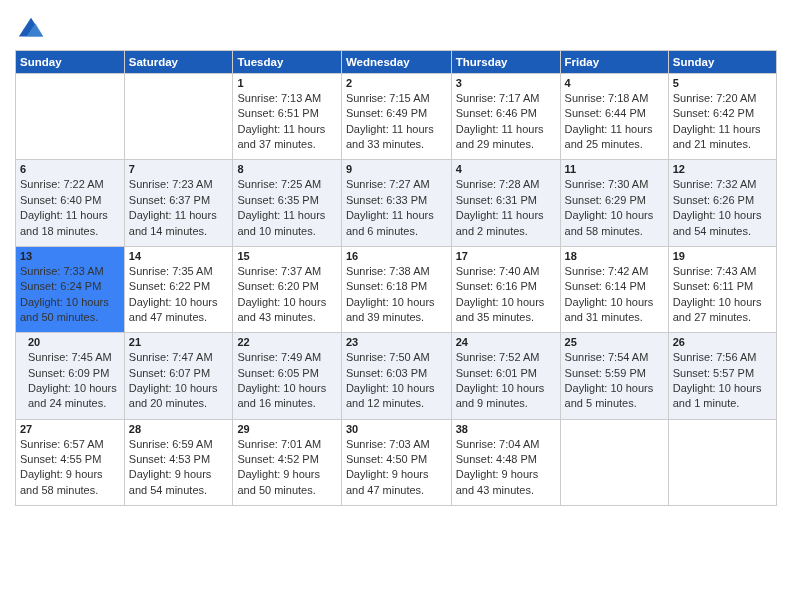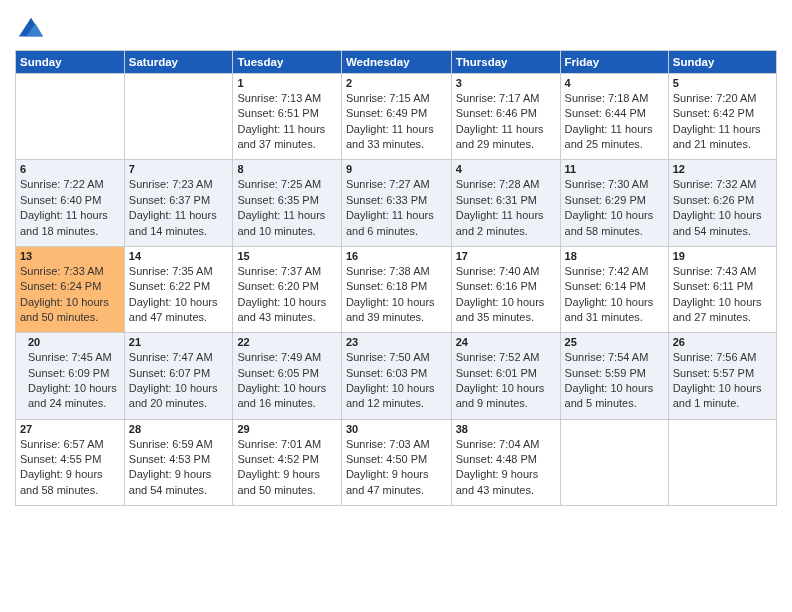--- a/index.html
+++ b/index.html
@@ -153,21 +153,21 @@
         <tr>
           <td style="background-color: rgb(238, 242, 248);"><span class="day-num">6</span><span class="cell-text">Sunrise: 7:22 AM<br>Sunset: 6:40 PM<br>Daylight: 11 hours and 18 minutes.</span></td>
           <td style="background-color: rgb(238, 242, 248);"><span class="day-num">7</span><span class="cell-text">Sunrise: 7:23 AM<br>Sunset: 6:37 PM<br>Daylight: 11 hours and 14 minutes.</span></td>
           <td style="background-color: rgb(238, 242, 248);"><span class="day-num">8</span><span class="cell-text">Sunrise: 7:25 AM<br>Sunset: 6:35 PM<br>Daylight: 11 hours and 10 minutes.</span></td>
           <td style="background-color: rgb(238, 242, 248);"><span class="day-num">9</span><span class="cell-text">Sunrise: 7:27 AM<br>Sunset: 6:33 PM<br>Daylight: 11 hours and 6 minutes.</span></td>
           <td style="background-color: rgb(238, 242, 248);"><span class="day-num">4</span><span class="cell-text">Sunrise: 7:28 AM<br>Sunset: 6:31 PM<br>Daylight: 11 hours and 2 minutes.</span></td>
           <td style="background-color: rgb(238, 242, 248);"><span class="day-num">11</span><span class="cell-text">Sunrise: 7:30 AM<br>Sunset: 6:29 PM<br>Daylight: 10 hours and 58 minutes.</span></td>
           <td style="background-color: rgb(238, 242, 248);"><span class="day-num">12</span><span class="cell-text">Sunrise: 7:32 AM<br>Sunset: 6:26 PM<br>Daylight: 10 hours and 54 minutes.</span></td>
         </tr>
         <tr>
-          <td style="background-color: #fdba74;"><span class="day-num">13</span><span class="cell-text">Sunrise: 7:33 AM<br>Sunset: 6:24 PM<br>Daylight: 10 hours and 50 minutes.</span></td>
+          <td style="background-color: #3b82f6;"><span class="day-num">13</span><span class="cell-text">Sunrise: 7:33 AM<br>Sunset: 6:24 PM<br>Daylight: 10 hours and 50 minutes.</span></td>
           <td style="background-color: rgb(255, 255, 255); margin-top: 39px;"><span class="day-num">14</span><span class="cell-text">Sunrise: 7:35 AM<br>Sunset: 6:22 PM<br>Daylight: 10 hours and 47 minutes.</span></td>
           <td style="background-color: rgb(255, 255, 255);"><span class="day-num">15</span><span class="cell-text">Sunrise: 7:37 AM<br>Sunset: 6:20 PM<br>Daylight: 10 hours and 43 minutes.</span></td>
           <td style="background-color: rgb(255, 255, 255);"><span class="day-num">16</span><span class="cell-text">Sunrise: 7:38 AM<br>Sunset: 6:18 PM<br>Daylight: 10 hours and 39 minutes.</span></td>
           <td style="background-color: rgb(255, 255, 255);"><span class="day-num">17</span><span class="cell-text">Sunrise: 7:40 AM<br>Sunset: 6:16 PM<br>Daylight: 10 hours and 35 minutes.</span></td>
           <td style="background-color: rgb(255, 255, 255); margin-top: 48px;"><span class="day-num">18</span><span class="cell-text">Sunrise: 7:42 AM<br>Sunset: 6:14 PM<br>Daylight: 10 hours and 31 minutes.</span></td>
           <td style="background-color: rgb(255, 255, 255);"><span class="day-num">19</span><span class="cell-text">Sunrise: 7:43 AM<br>Sunset: 6:11 PM<br>Daylight: 10 hours and 27 minutes.</span></td>
         </tr>
         <tr>
           <td style="background-color: rgb(238, 242, 248); padding-left: 12px;"><span class="day-num">20</span><span class="cell-text">Sunrise: 7:45 AM<br>Sunset: 6:09 PM<br>Daylight: 10 hours and 24 minutes.</span></td>
           <td style="background-color: rgb(238, 242, 248);"><span class="day-num">21</span><span class="cell-text">Sunrise: 7:47 AM<br>Sunset: 6:07 PM<br>Daylight: 10 hours and 20 minutes.</span></td>

